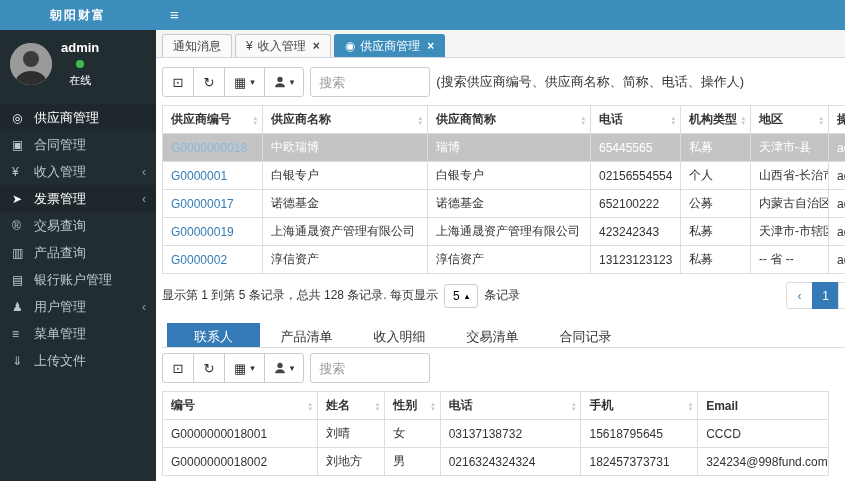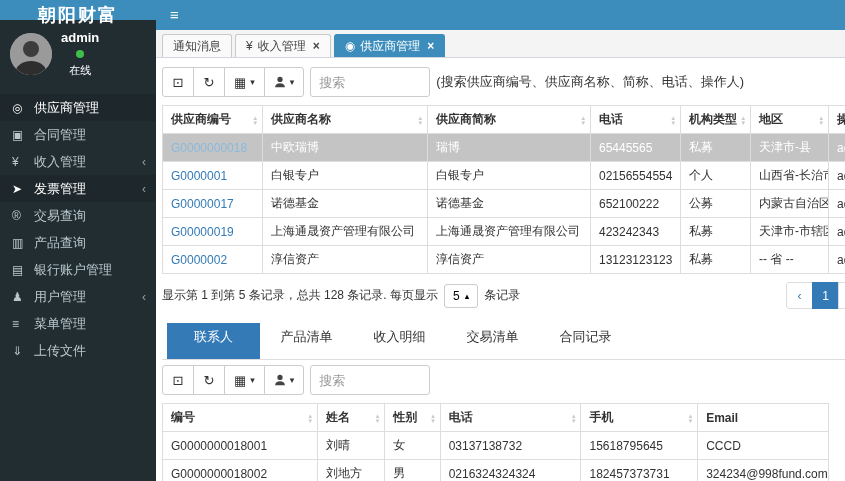--- a/index.html
+++ b/index.html
@@ -5,22 +5,22 @@
   * { box-sizing: border-box; }
   html,body { margin:0; padding:0; }
   body {
     width:845px; height:481px; overflow:hidden; background:#fff;
     font-family:"Liberation Sans","DejaVu Sans",sans-serif; font-size:13px; color:#333;
   }
   .layout { display:flex; width:845px; height:481px; }
 
   
   .sidebar { width:156px; flex-shrink:0; background:#222d32; display:flex; flex-direction:column; }
-  .logo { height:20px; background:#3c8dbc; color:#fff; line-height:30px; text-align:center;
-          font-size:18px; font-weight:bold; letter-spacing:2px; }
+  .logo { height:30px; background:#3c8dbc; color:#fff; line-height:30px; text-align:center;
+          font-size:12px; font-weight:bold; letter-spacing:2px; }
   .user-panel { display:flex; gap:9px; align-items:center; padding:10px 8px 10px 10px; }
   .avatar { width:42px; height:42px; border-radius:50%; overflow:hidden; flex-shrink:0; background:#8d8d8d; }
   .user-name { color:#fff; font-size:13px; font-weight:bold; }
   .user-status { color:#fff; font-size:11px; margin-top:5px; display:flex; align-items:center; gap:5px;flex-direction:column; }
   .dot { width:8px; height:8px; border-radius:50%; background:#3fbf4a; }
   .menu { list-style:none; margin:6px 0 0; padding:0; }
   .menu-item { display:flex; align-items:center; height:27px; padding:0 10px 0 12px;
                color:#b8c7ce; font-size:13px; cursor:pointer; }
   .menu-item.hl { background:#1e282c; color:#fff; }
   .menu-icon { width:22px; font-size:12px; flex-shrink:0; }
@@ -84,21 +84,21 @@
                    border-radius:3px; font-family:inherit; font-size:12px; cursor:pointer; }
   .caret-up { font-size:9px; }
   .pagination { margin-left:auto; margin-right:-20px; display:flex; }
   .page-btn { min-width:27px; height:27px; margin-left:-1px; background:#fff; border:1px solid #ddd;
               color:#337ab7; font-family:inherit; font-size:12px; cursor:pointer;
               display:flex; align-items:center; justify-content:center; }
   .page-btn:first-child { border-radius:3px 0 0 3px; }
   .page-btn.active { background:#337ab7; border-color:#337ab7; color:#fff; }
 
   .detail-tabs { display:flex; border-bottom:1px solid #ddd; margin-top:14px; padding-left:5px; }
-  .dtab { width:93px; height:36px; line-height:28px; text-align:center; font-size:13px;
+  .dtab { width:93px; height:24px; line-height:28px; text-align:center; font-size:13px;
           color:#333; cursor:pointer; white-space:nowrap; }
   .dtab.active { background:#337ab7; color:#fff; }
 </style>
 </head>
 <body>
 
 <div class="layout">
 
   <aside class="sidebar">
     <div class="logo">朝阳财富</div>

